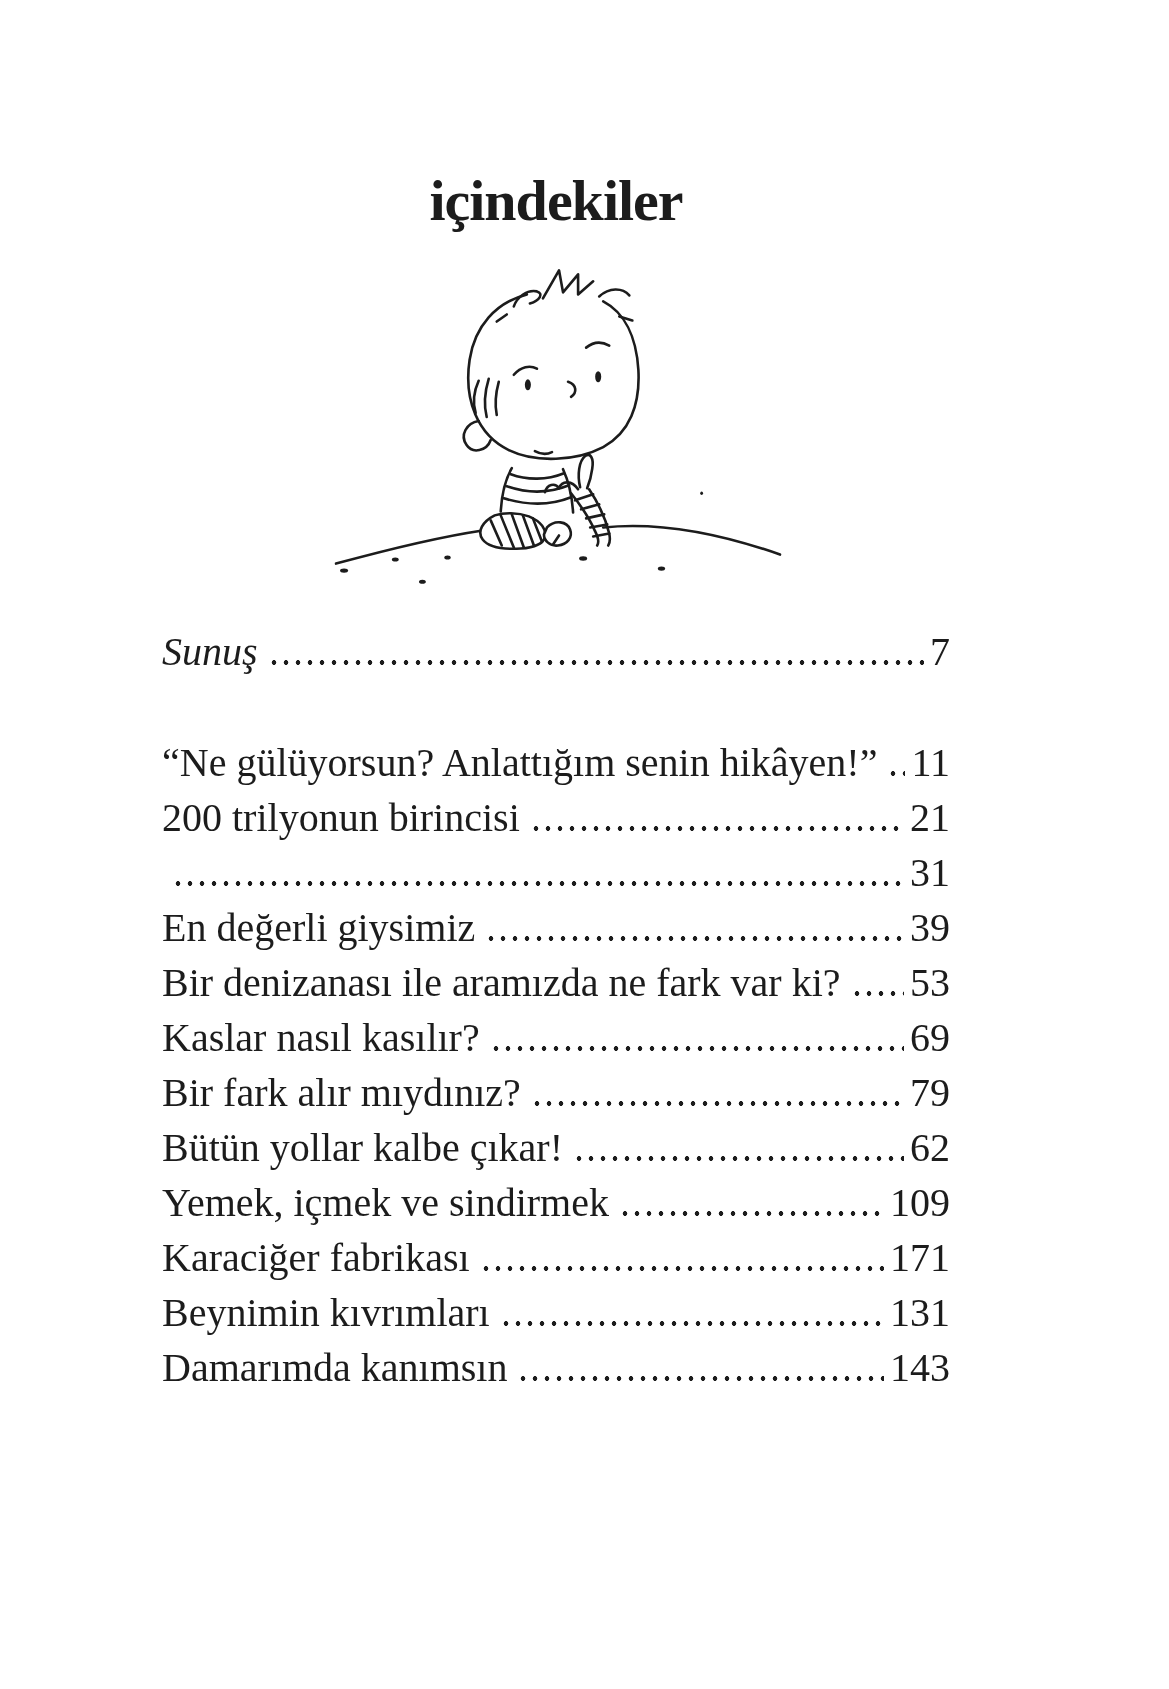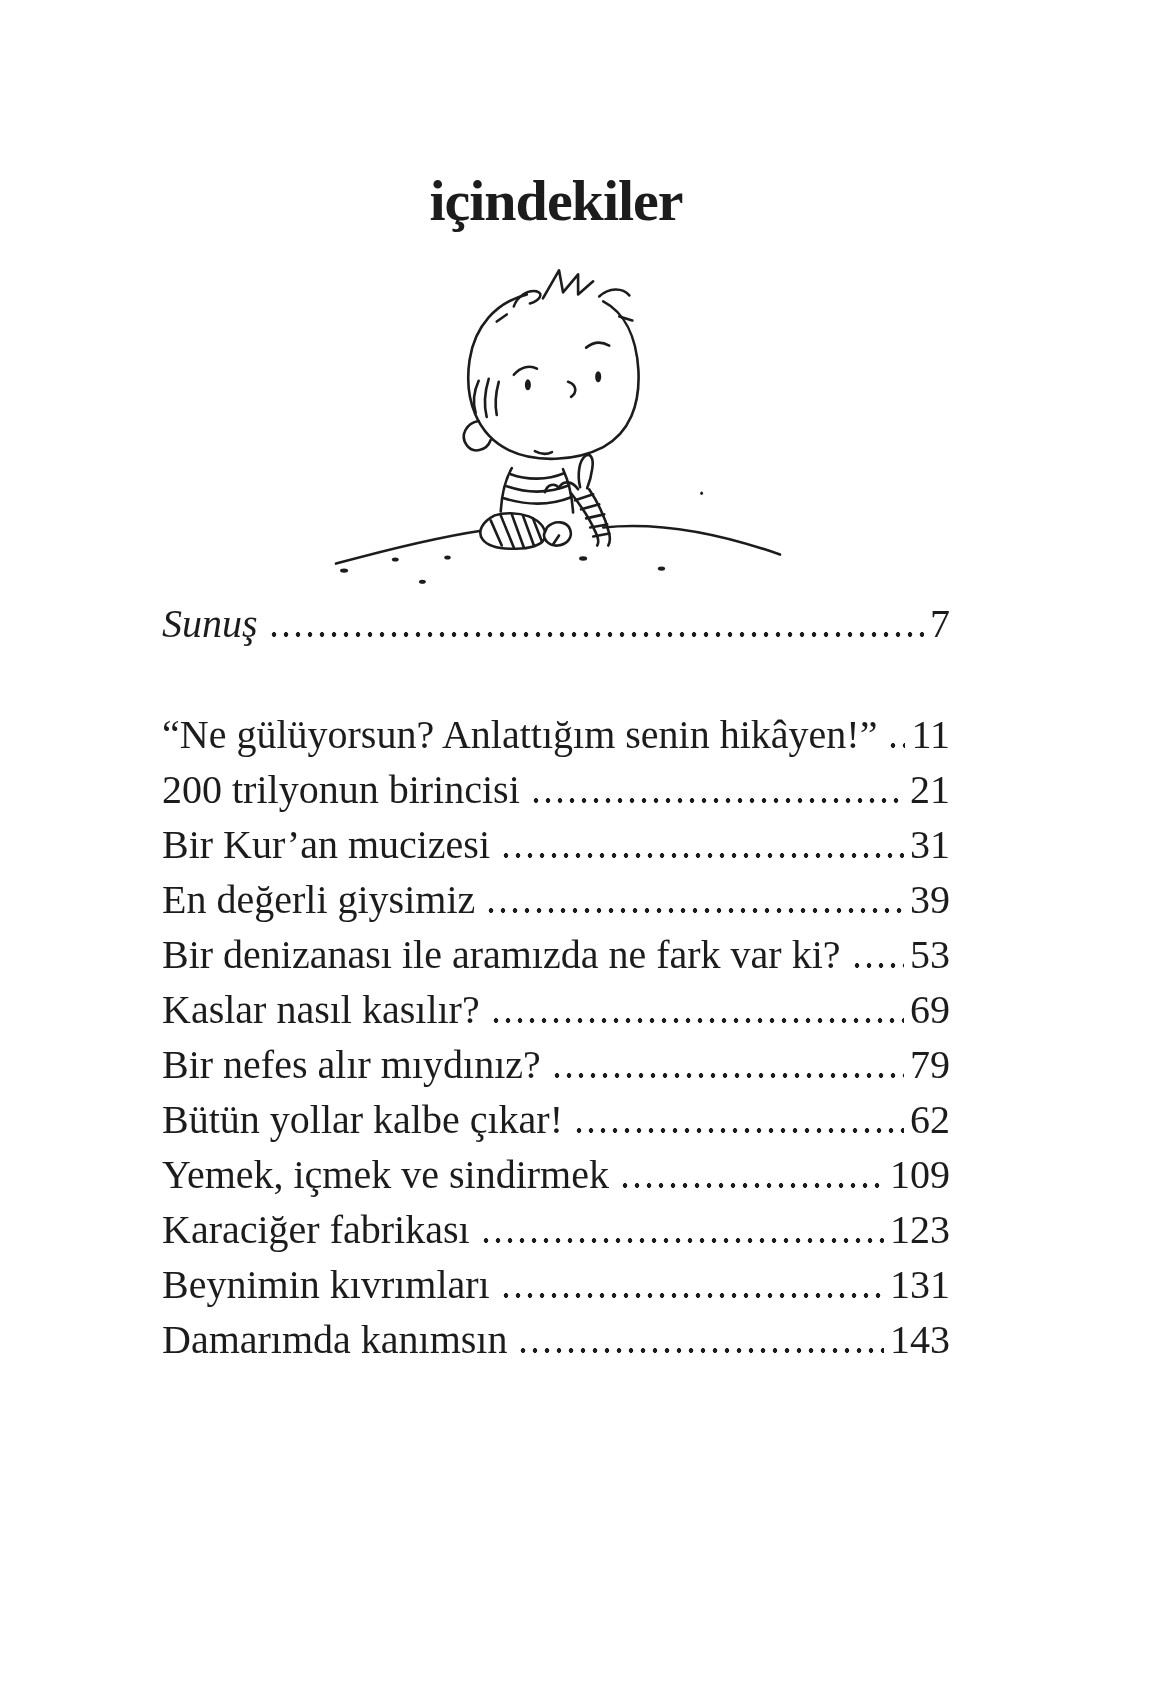--- a/index.html
+++ b/index.html
@@ -49,21 +49,21 @@
   .toc-row .pagenum { flex: 0 0 auto; }
   .dots {
     flex: 1 1 auto;
     height: 5px;
     margin: 0 6px 0 10px;
     background-image: radial-gradient(circle, #1c1c1c 2.1px, rgba(0,0,0,0) 2.6px);
     background-size: 12px 5px;
     background-repeat: repeat-x;
     background-position: left bottom;
   }
-  .sunus { margin-top: 0; }
+  .sunus { margin-top: 28px; }
   .sunus .label { font-style: italic; }
   .entries { margin-top: 56px; }
 
   .ink { stroke: #1c1c1c; fill: none; stroke-width: 2.6; stroke-linecap: round; stroke-linejoin: round; }
   .ink-fill { fill: #1c1c1c; stroke: none; }
   .ink-white { stroke: #1c1c1c; fill: #ffffff; stroke-width: 2.6; stroke-linecap: round; stroke-linejoin: round; }
 </style>
 </head>
 <body>
 
@@ -150,58 +150,57 @@
         <span class="label">“Ne gülüyorsun? Anlattığım senin hikâyen!”</span>
         <span class="dots"></span>
         <span class="pagenum">11</span>
       </div>
       <div class="toc-row">
         <span class="label">200 trilyonun birincisi</span>
         <span class="dots"></span>
         <span class="pagenum">21</span>
       </div>
       <div class="toc-row">
-        <span class="label">Bir Kur’an mucizesi</span>
         <span class="dots"></span>
         <span class="pagenum">31</span>
       </div>
       <div class="toc-row">
         <span class="label">En değerli giysimiz</span>
         <span class="dots"></span>
         <span class="pagenum">39</span>
       </div>
       <div class="toc-row">
         <span class="label">Bir denizanası ile aramızda ne fark var ki?</span>
         <span class="dots"></span>
         <span class="pagenum">53</span>
       </div>
       <div class="toc-row">
         <span class="label">Kaslar nasıl kasılır?</span>
         <span class="dots"></span>
         <span class="pagenum">69</span>
       </div>
       <div class="toc-row">
-        <span class="label">Bir nefes alır mıydınız?</span>
+        <span class="label">Bir fark alır mıydınız?</span>
         <span class="dots"></span>
         <span class="pagenum">79</span>
       </div>
       <div class="toc-row">
         <span class="label">Bütün yollar kalbe çıkar!</span>
         <span class="dots"></span>
         <span class="pagenum">62</span>
       </div>
       <div class="toc-row">
         <span class="label">Yemek, içmek ve sindirmek</span>
         <span class="dots"></span>
         <span class="pagenum">109</span>
       </div>
       <div class="toc-row">
         <span class="label">Karaciğer fabrikası</span>
         <span class="dots"></span>
-        <span class="pagenum">123</span>
+        <span class="pagenum">171</span>
       </div>
       <div class="toc-row">
         <span class="label">Beynimin kıvrımları</span>
         <span class="dots"></span>
         <span class="pagenum">131</span>
       </div>
       <div class="toc-row">
         <span class="label">Damarımda kanımsın</span>
         <span class="dots"></span>
         <span class="pagenum">143</span>

